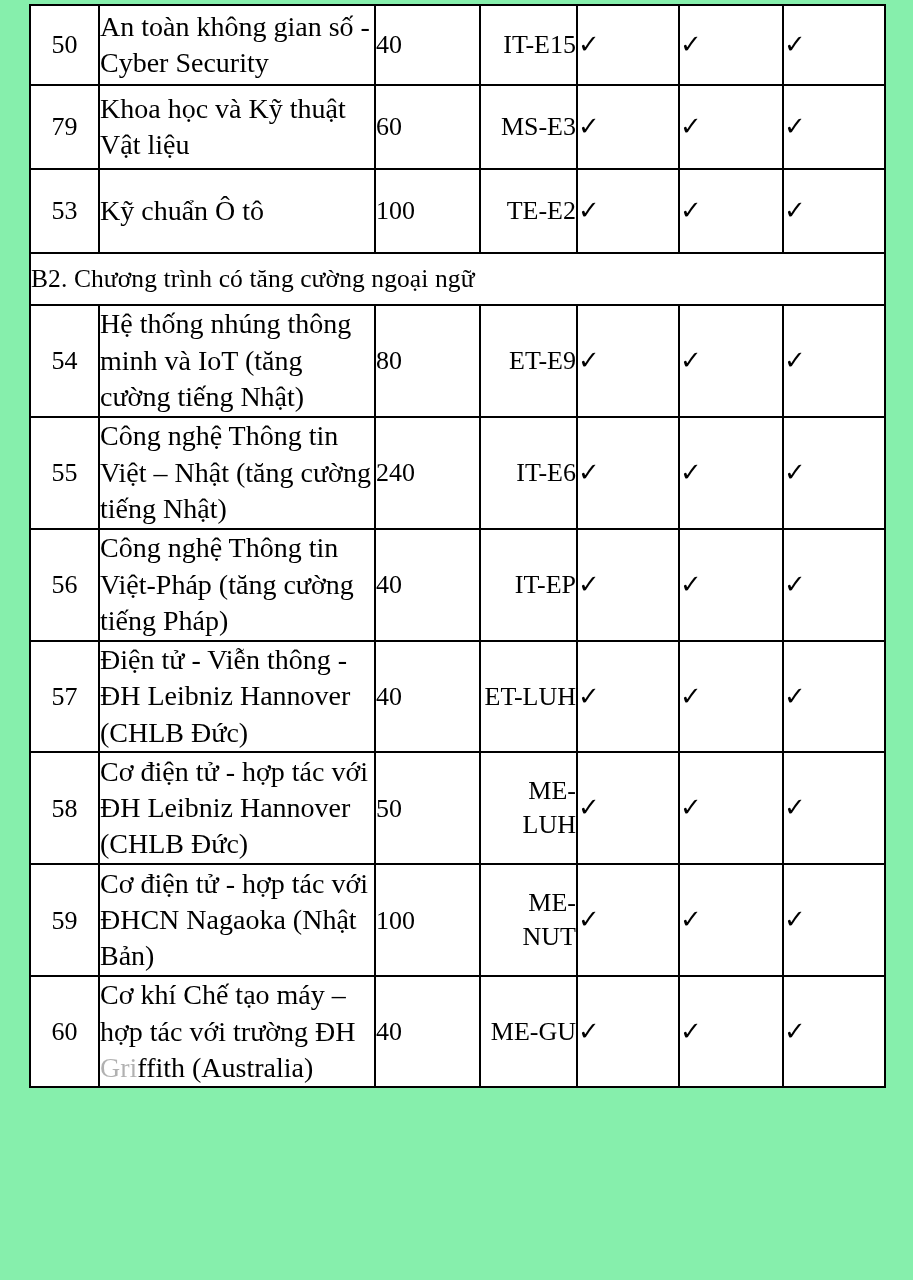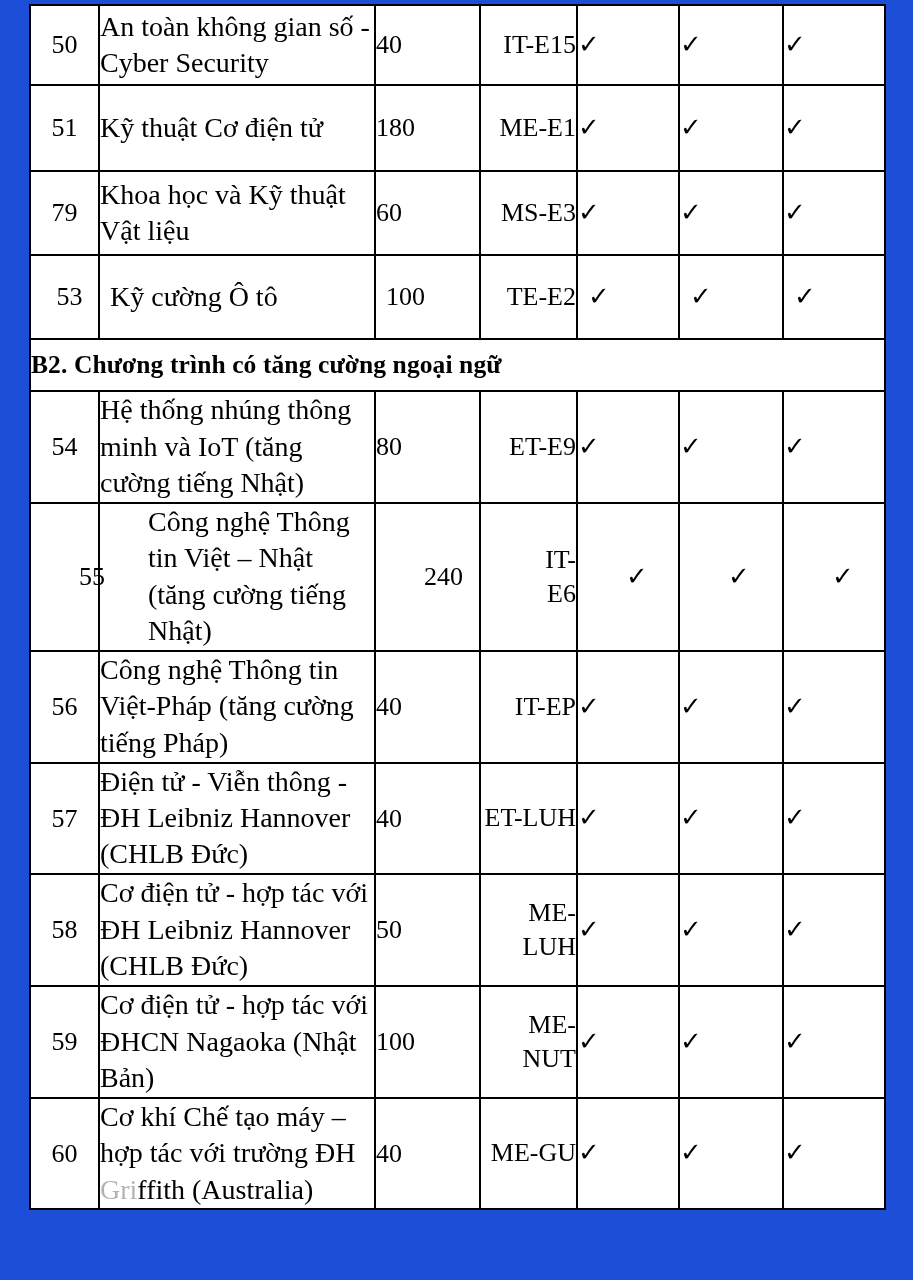--- a/index.html
+++ b/index.html
@@ -15,21 +15,21 @@
     overflow: hidden;
     position: relative;
   }
 
   .page {
     position: absolute;
     left: 0;
     top: 0;
     width: 913px;
     height: 1280px;
-    background: #1d4ed8;
+    background: #86efac;
   }
 
   
   .table-wrap {
     position: absolute;
     left: 29px;
     top: 4px;
     width: 855px;
   }
 
@@ -88,36 +88,36 @@
   }
   .chk-mark {
     display: inline-block;
     font-family: "DejaVu Sans", sans-serif;
     font-size: 26px;
     font-weight: 400;
   }
 
   
   .section-head {
-    font-weight: bold;
+    font-weight: normal;
     font-size: 25.5px;
     text-align: left;
     padding: 11px 8px 11px 15px;
     letter-spacing: 0.1px;
     line-height: 1.15;
   }
 
   
   tr.r50 td { height: 78px; }
   tr.r51 td { height: 84px; }
   tr.r52 td { height: 82px; }
-  tr.r53 td { height: 82px; padding-left: 10px; }
+  tr.r53 td { height: 82px; }
   tr.sec  td { height: 50px; }
   tr.r54 td { height: 110px; }
-  tr.r55 td { height: 110px; padding-left: 48px; }
+  tr.r55 td { height: 110px; }
   tr.r56 td { height: 110px; margin-top: 28px; }
   tr.r57 td { height: 107px; }
   tr.r58 td { height: 110px; }
   tr.r59 td { height: 110px; }
   tr.r60 td { height: 108px; }
 
   
   .faded-head {
     opacity: 0.30;
     filter: blur(0.4px);
@@ -143,43 +143,34 @@
         <tr class="r50">
           <td class="idx">50</td>
           <td class="name">An toàn không gian số - Cyber Security</td>
           <td class="qty">40</td>
           <td class="code">IT-E15</td>
           <td class="chk"><span class="chk-mark">✓</span></td>
           <td class="chk"><span class="chk-mark">✓</span></td>
           <td class="chk"><span class="chk-mark">✓</span></td>
         </tr>
 
-        <tr class="r51">
-          <td class="idx">51</td>
-          <td class="name">Kỹ thuật Cơ điện tử</td>
-          <td class="qty">180</td>
-          <td class="code">ME-E1</td>
-          <td class="chk"><span class="chk-mark">✓</span></td>
-          <td class="chk"><span class="chk-mark">✓</span></td>
-          <td class="chk"><span class="chk-mark">✓</span></td>
-        </tr>
 
         <tr class="r52">
           <td class="idx">79</td>
           <td class="name">Khoa học và Kỹ thuật Vật liệu</td>
           <td class="qty">60</td>
           <td class="code">MS-E3</td>
           <td class="chk"><span class="chk-mark">✓</span></td>
           <td class="chk"><span class="chk-mark">✓</span></td>
           <td class="chk"><span class="chk-mark">✓</span></td>
         </tr>
 
         <tr class="r53">
           <td class="idx">53</td>
-          <td class="name">Kỹ cường Ô tô</td>
+          <td class="name">Kỹ chuẩn Ô tô</td>
           <td class="qty">100</td>
           <td class="code">TE-E2</td>
           <td class="chk"><span class="chk-mark">✓</span></td>
           <td class="chk"><span class="chk-mark">✓</span></td>
           <td class="chk"><span class="chk-mark">✓</span></td>
         </tr>
 
         <tr class="sec">
           <td class="section-head" colspan="7">B2. Chương trình có tăng cường ngoại ngữ</td>
         </tr>

